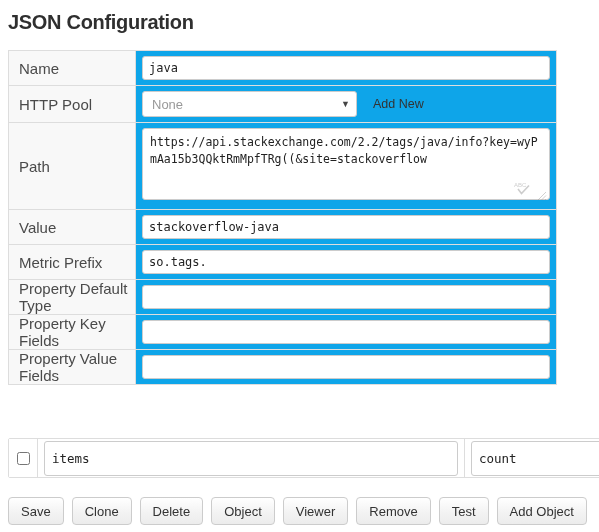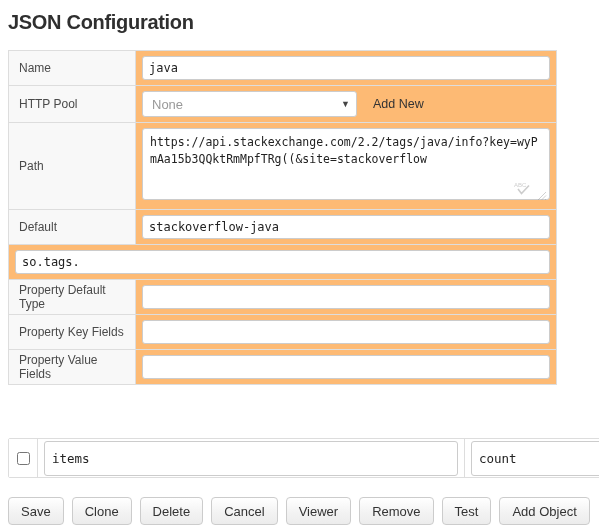--- a/index.html
+++ b/index.html
@@ -44,31 +44,31 @@
 
   .cell-label {
     width: 127px;
     min-width: 127px;
     background: #f8f8f8;
     border-right: 1px solid #dddddd;
     display: flex;
     align-items: center;
     padding: 0 4px 0 10px;
     box-sizing: border-box;
-    font-size: 12px;
+    font-size: 15px;
     color: #4a4a4a;
   }
 
   .cell-field {
     flex: 1;
     display: flex;
     align-items: center;
     padding: 5px 6px 5px 6px;
     box-sizing: border-box;
-    background: #fdba74;
+    background: #0ea5e9;
   }
 
   .row.tall .cell-field { align-items: flex-start; }
 
   input.text-input {
     width: 100%;
     height: 24px;
     box-sizing: border-box;
     border: 1px solid #cccccc;
     border-radius: 3px;
@@ -270,27 +270,28 @@
           <path d="M4 9 L7.5 13.5 L15 5.5" stroke="#888888" stroke-width="1.6" fill="none"></path>
         </svg>
         <svg class="resize-grip" viewBox="0 0 10 10">
           <path d="M9 1 L1 9 M9 4.5 L4.5 9 M9 8 L8 9" stroke="#999999" stroke-width="1" fill="none"></path>
         </svg>
       </div>
     </div>
   </div>
 
   <div class="row">
-    <div class="cell-label">Default</div>
+    <div class="cell-label">Value</div>
     <div class="cell-field">
       <input class="text-input" type="text" value="stackoverflow-java" style="">
     </div>
   </div>
 
   <div class="row">
+    <div class="cell-label">Metric Prefix</div>
     <div class="cell-field">
       <input class="text-input" type="text" value="so.tags." style="">
     </div>
   </div>
 
 
   <div class="row">
     <div class="cell-label">Property Default Type</div>
     <div class="cell-field">
       <input class="text-input" type="text" value="" style="">
@@ -322,18 +323,18 @@
   </div>
   <div class="obj-field-cell second">
     <input class="obj-input" type="text" value="count" style="">
   </div>
 </div>
 
 <div class="button-bar">
   <button class="btn">Save</button>
   <button class="btn">Clone</button>
   <button class="btn">Delete</button>
-  <button class="btn">Cancel</button>
+  <button class="btn">Object</button>
   <button class="btn">Viewer</button>
   <button class="btn">Remove</button>
   <button class="btn">Test</button>
   <button class="btn">Add Object</button>
 </div>
 
 </body></html>

